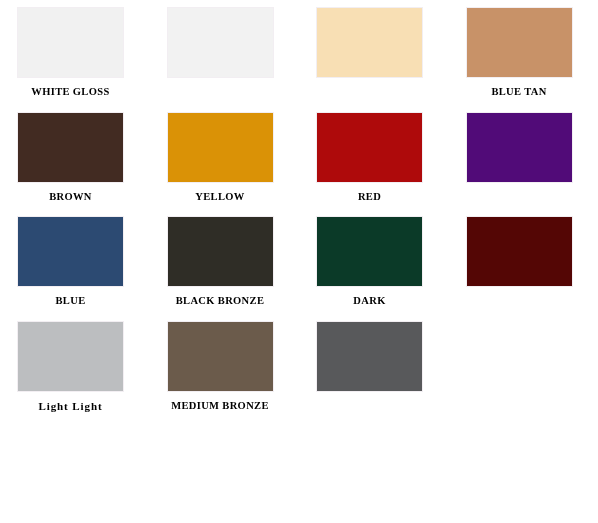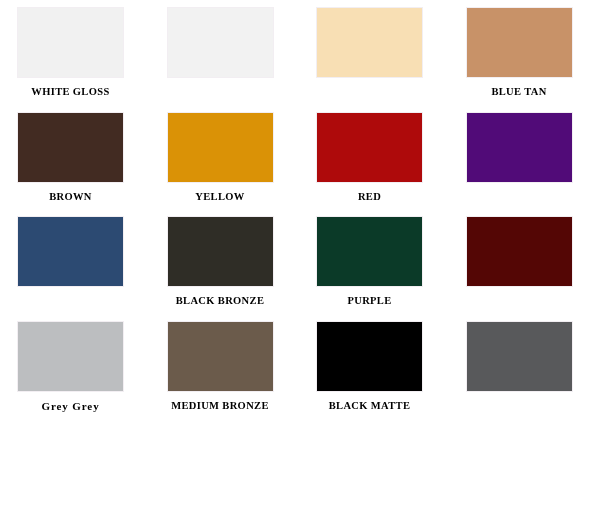--- a/index.html
+++ b/index.html
@@ -98,43 +98,40 @@
       </div>
       <div class="swatch-cell">
         <div class="chip" title="RED" style="background: rgb(174, 10, 11);"></div>
         <div class="chip-label">RED</div>
       </div>
       <div class="swatch-cell">
         <div class="chip" title="PURPLE" style="background: rgb(81, 11, 120);"></div>
       </div>
       <div class="swatch-cell">
         <div class="chip" title="BLUE" style="background: rgb(44, 74, 114);"></div>
+        <div class="chip-label">BLUE</div>
       </div>
       <div class="swatch-cell">
         <div class="chip" title="DARK BRONZE" style="background: rgb(47, 45, 38);"></div>
         <div class="chip-label">BLACK BRONZE</div>
       </div>
       <div class="swatch-cell">
         <div class="chip" title="GREEN" style="background: rgb(11, 58, 40);"></div>
-        <div class="chip-label">PURPLE</div>
+        <div class="chip-label">DARK</div>
       </div>
       <div class="swatch-cell">
         <div class="chip" title="BURGUNDY" style="background: rgb(84, 6, 5);"></div>
       </div>
       <div class="swatch-cell">
         <div class="chip" title="Light Grey" style="background: rgb(188, 190, 192);"></div>
-        <div class="chip-label wide">Grey Grey</div>
+        <div class="chip-label wide">Light Light</div>
       </div>
       <div class="swatch-cell">
         <div class="chip" title="MEDIUM BRONZE" style="background: rgb(107, 91, 75);"></div>
         <div class="chip-label">MEDIUM BRONZE</div>
-      </div>
-      <div class="swatch-cell">
-        <div class="chip" title="BLACK MATTE" style="background: rgb(0, 0, 0);"></div>
-        <div class="chip-label">BLACK MATTE</div>
       </div>
       <div class="swatch-cell">
         <div class="chip" title="Dark Grey" style="background: rgb(88, 89, 91);"></div>
       </div>
       <div class="swatch-cell empty"></div>
       <div class="swatch-cell empty"></div>
       <div class="swatch-cell empty"></div>
     </div>
 </div>
 

